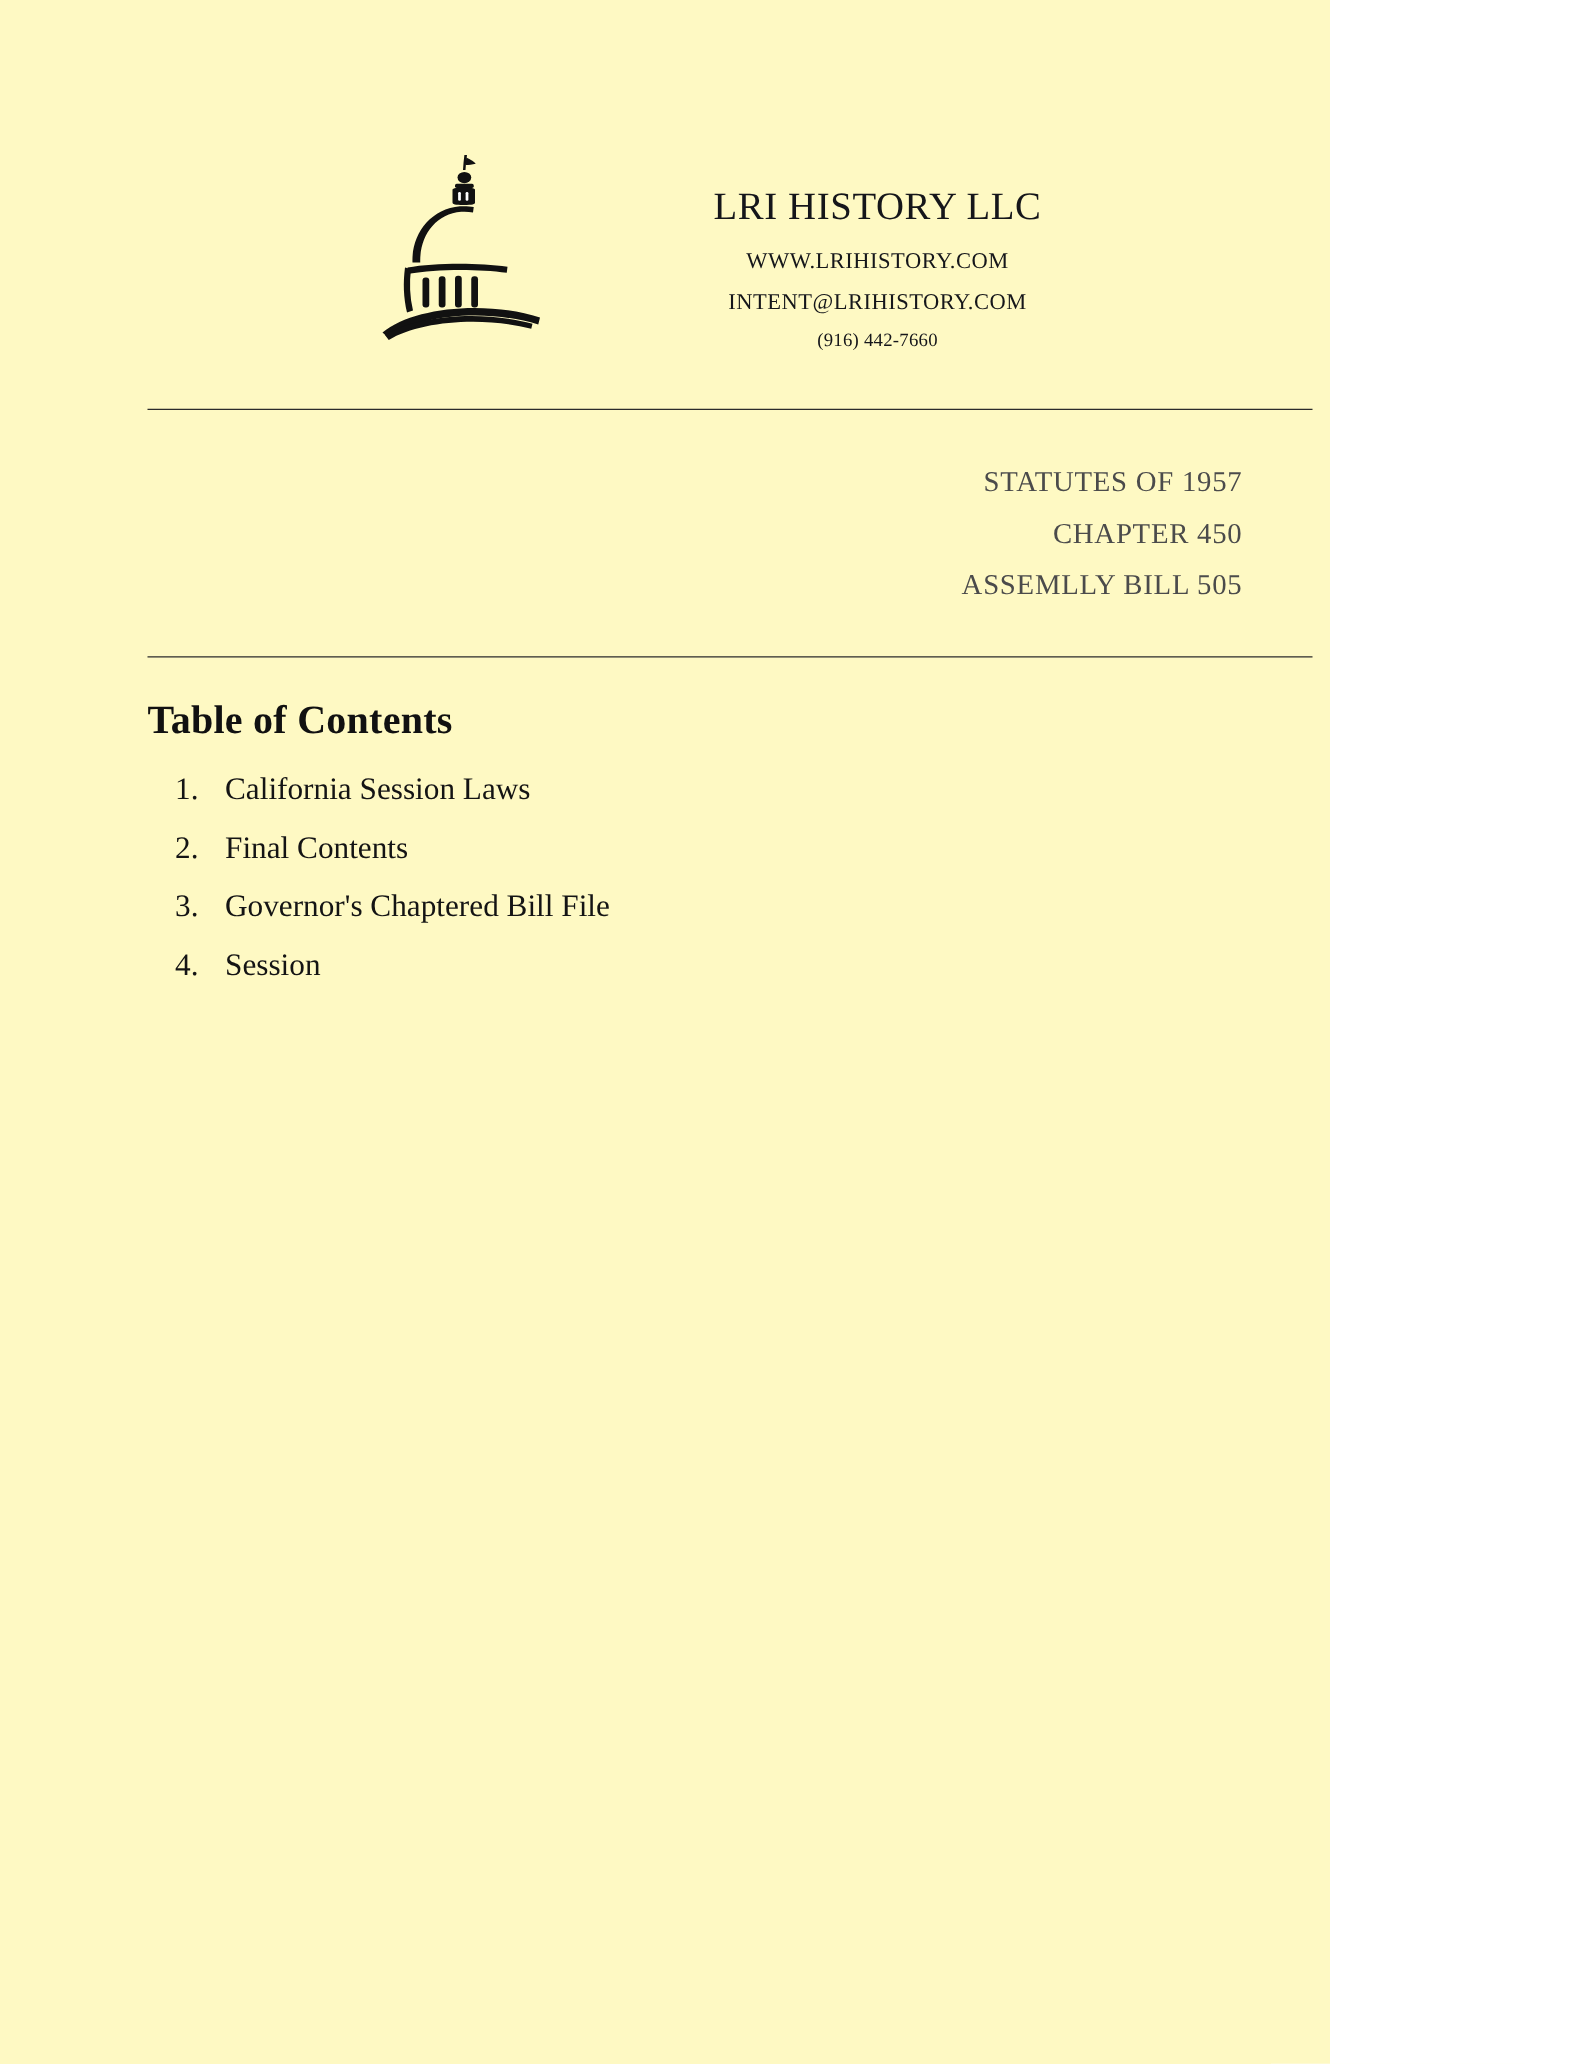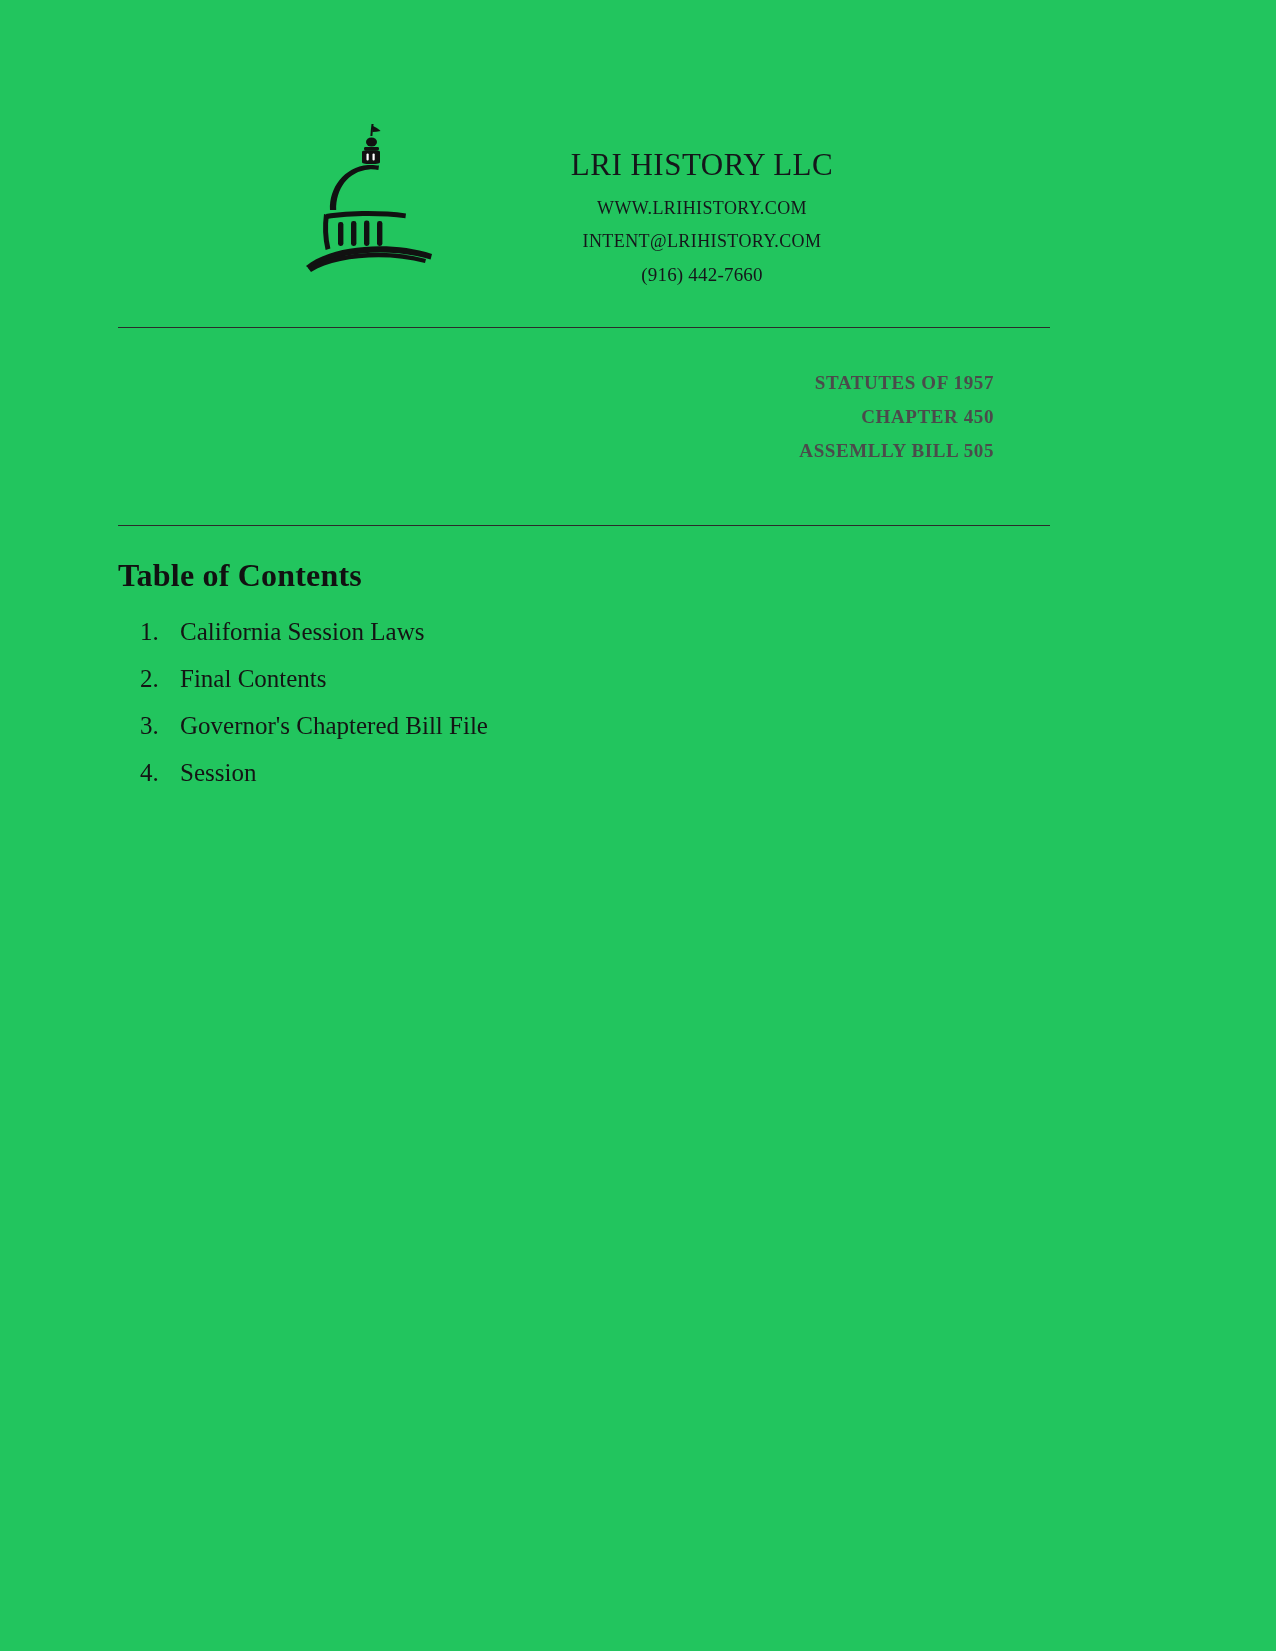--- a/index.html
+++ b/index.html
@@ -12,23 +12,23 @@
     height: 1651px;
     font-family: "Liberation Serif", serif;
     color: #1a1a1a;
     position: relative;
     overflow: hidden;
   }
 
   .page {
     position: absolute;
     top: 0; left: 0;
-    width: 1276px;
+    width: 1064px;
     height: 1651px;
-    background: #22c55e;
+    background: #fef9c3;
   }
 
   
   .letterhead {
     position: absolute;
     top: 118px;
     left: 0;
     width: 1276px;
     display: flex;
     justify-content: flex-start;
@@ -62,21 +62,21 @@
     font-family: "Liberation Serif", serif;
     font-size: 18px;
     letter-spacing: 0.4px;
     color: #15161a;
     line-height: 1.1;
     margin-bottom: 13px;
   }
 
   .org-phone {
     font-family: "Liberation Serif", serif;
-    font-size: 19px;
+    font-size: 15px;
     letter-spacing: 0.2px;
     color: #15161a;
     line-height: 1.1;
   }
 
   
   .rule {
     position: absolute;
     left: 118px;
     width: 932px;
@@ -89,22 +89,22 @@
   
   .title-block {
     position: absolute;
     top: 366px;
     left: 118px;
     width: 876px;
     text-align: right;
   }
   .title-line {
     font-family: "Liberation Serif", serif;
-    font-weight: bold;
-    font-size: 19px;
+    font-weight: normal;
+    font-size: 23px;
     letter-spacing: 0.6px;
     color: #4b4b4b;
     line-height: 1.78;
   }
 
   
   .toc-heading {
     position: absolute;
     top: 557px;
     left: 118px;

